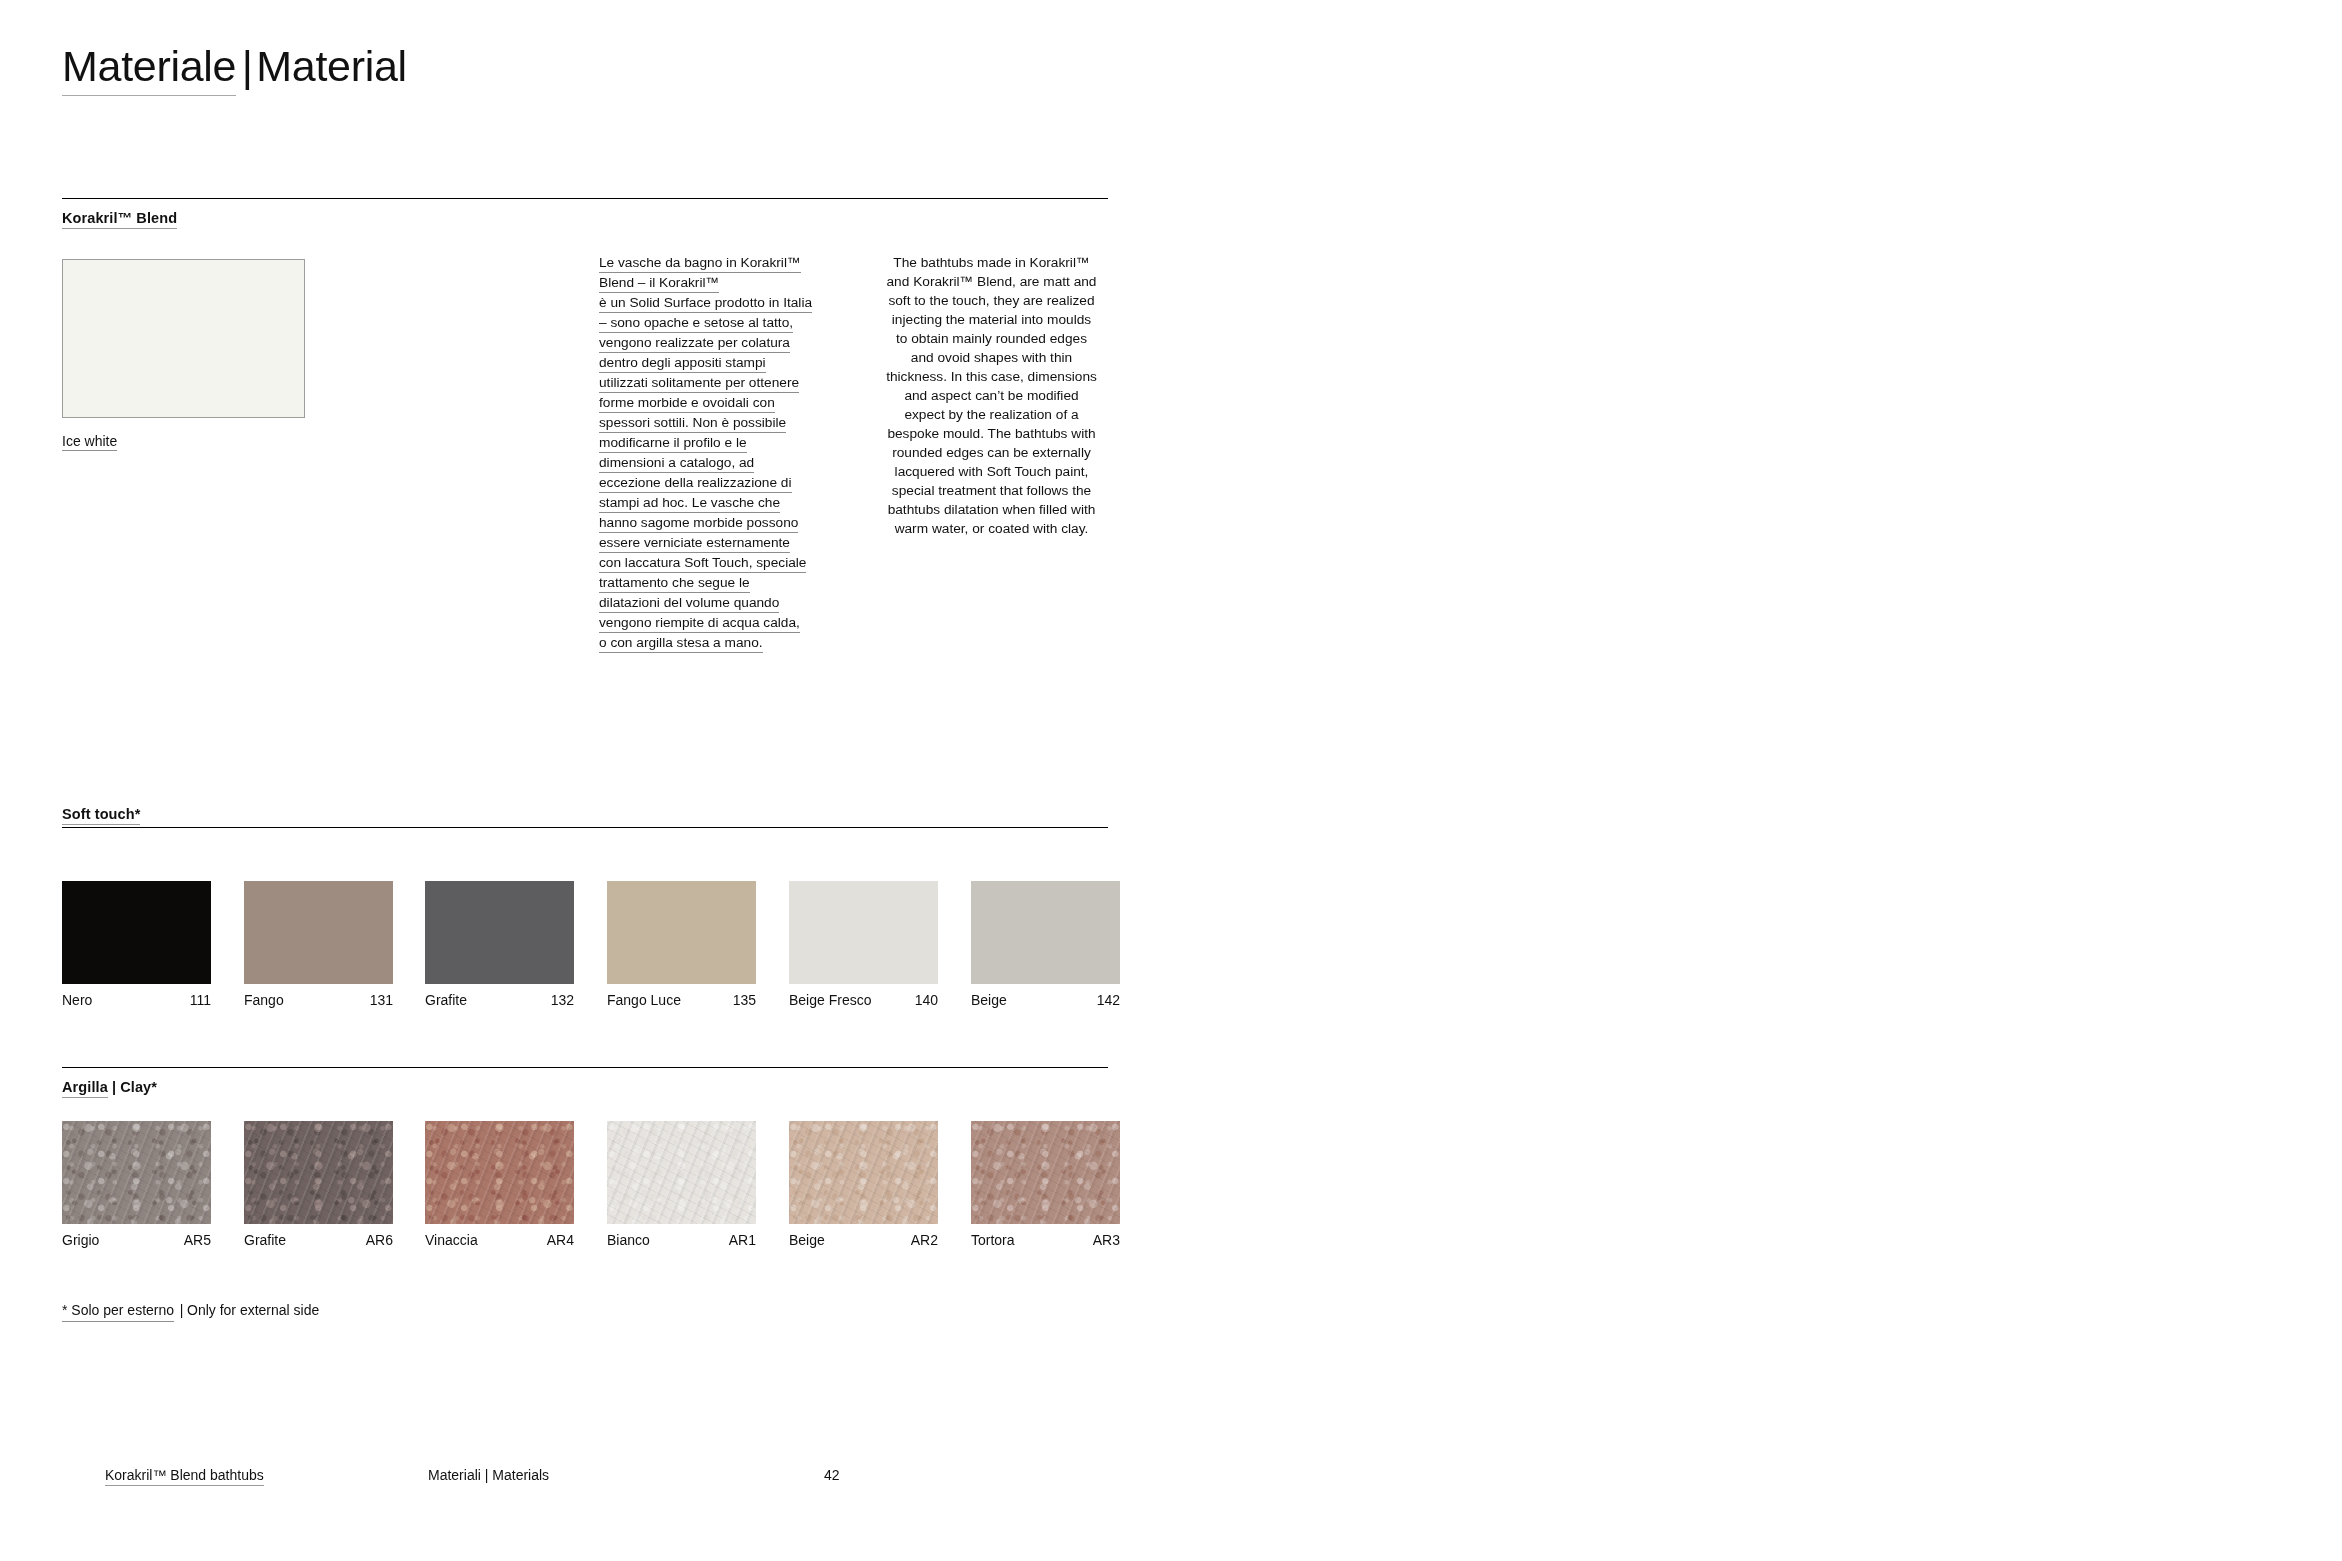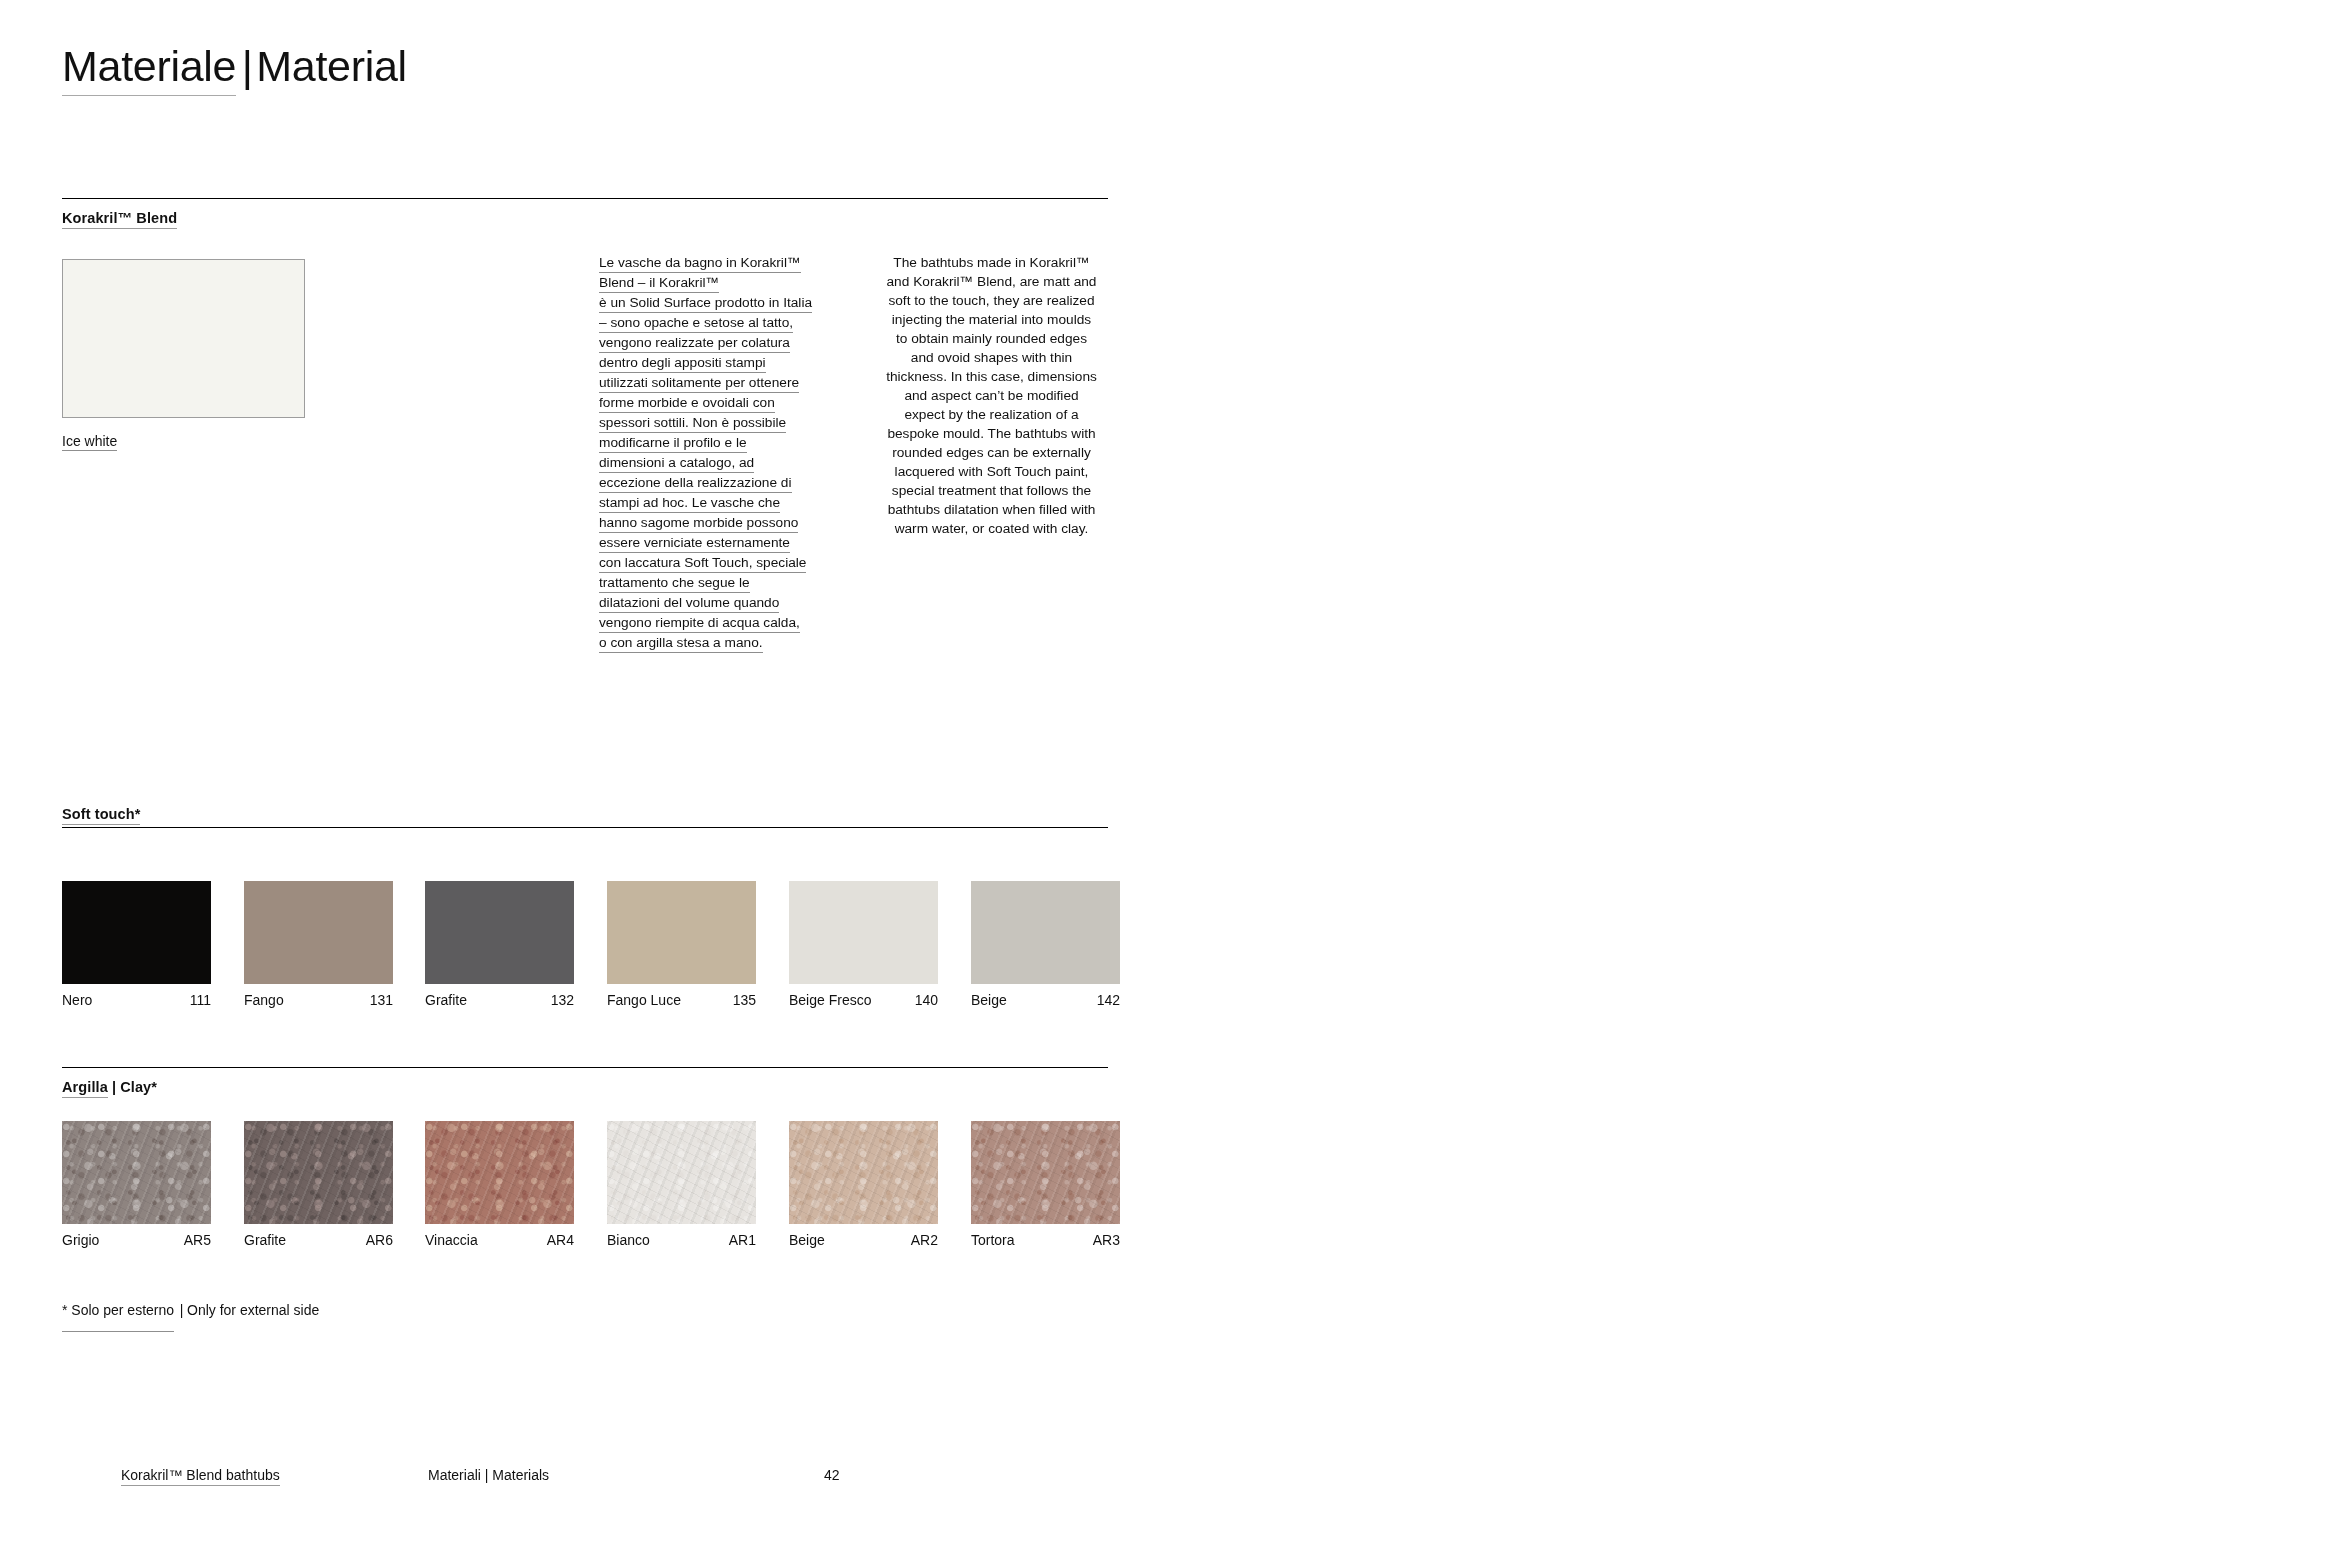--- a/index.html
+++ b/index.html
@@ -112,21 +112,21 @@
   }
 
   
   .note {
     position: absolute;
     font-size: 14px;
     white-space: nowrap;
   }
   .note .u {
     border-bottom: 1.1px solid #8f8f8f;
-    padding-bottom: 13px;
+    padding-bottom: 3px;
   }
 
   
   .footer-item {
     position: absolute;
     font-size: 14px;
     white-space: nowrap;
   }
   .footer-item .u {
     border-bottom: 1.1px solid #9b9b9b;
@@ -300,20 +300,20 @@
           <div class="tex2"></div>
         </div>
       </div>
       <div class="cap-wrap" style="left: 971px; top: 1231px; width: 149px;"><span style="float: right; margin-left: 32px;">AR3</span><span class="name">Tortora</span></div>
     </div>
 
   <div class="note" style="left:62px; top:1302px;">
     <span class="u">* Solo per esterno</span><span class="sep">|</span><span>Only for external side</span>
   </div>
 
-  <div class="footer-item" style="left:121px; top:1467px;text-align:center;">
+  <div class="footer-item" style="left:105px; top:1467px;text-align:center;">
     <span class="u">Korakril™ Blend bathtubs</span>
   </div>
   <div class="footer-item" style="left:428px; top:1467px;">Materiali | Materials</div>
   <div class="footer-item" style="left:824px; top:1467px;">42</div>
 
 </div>
 
 
 </body></html>

